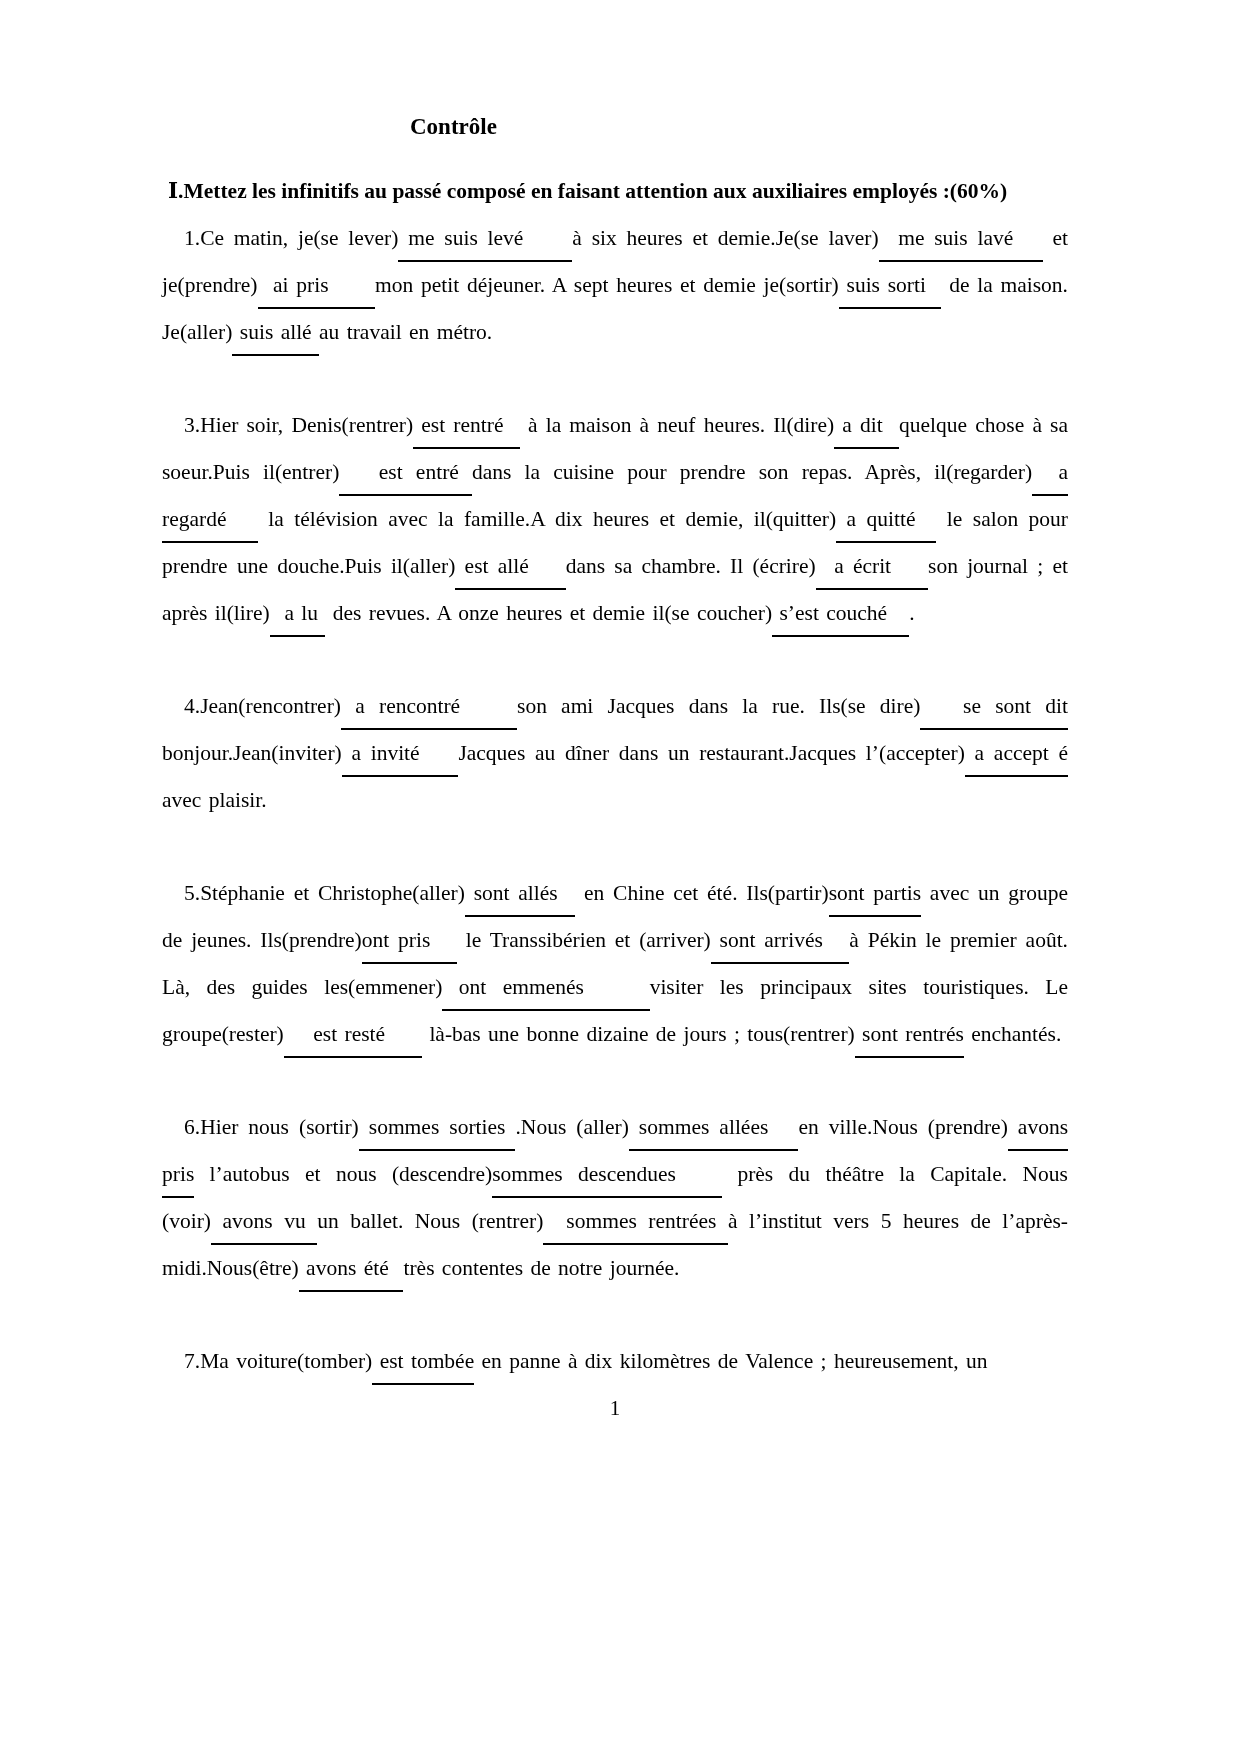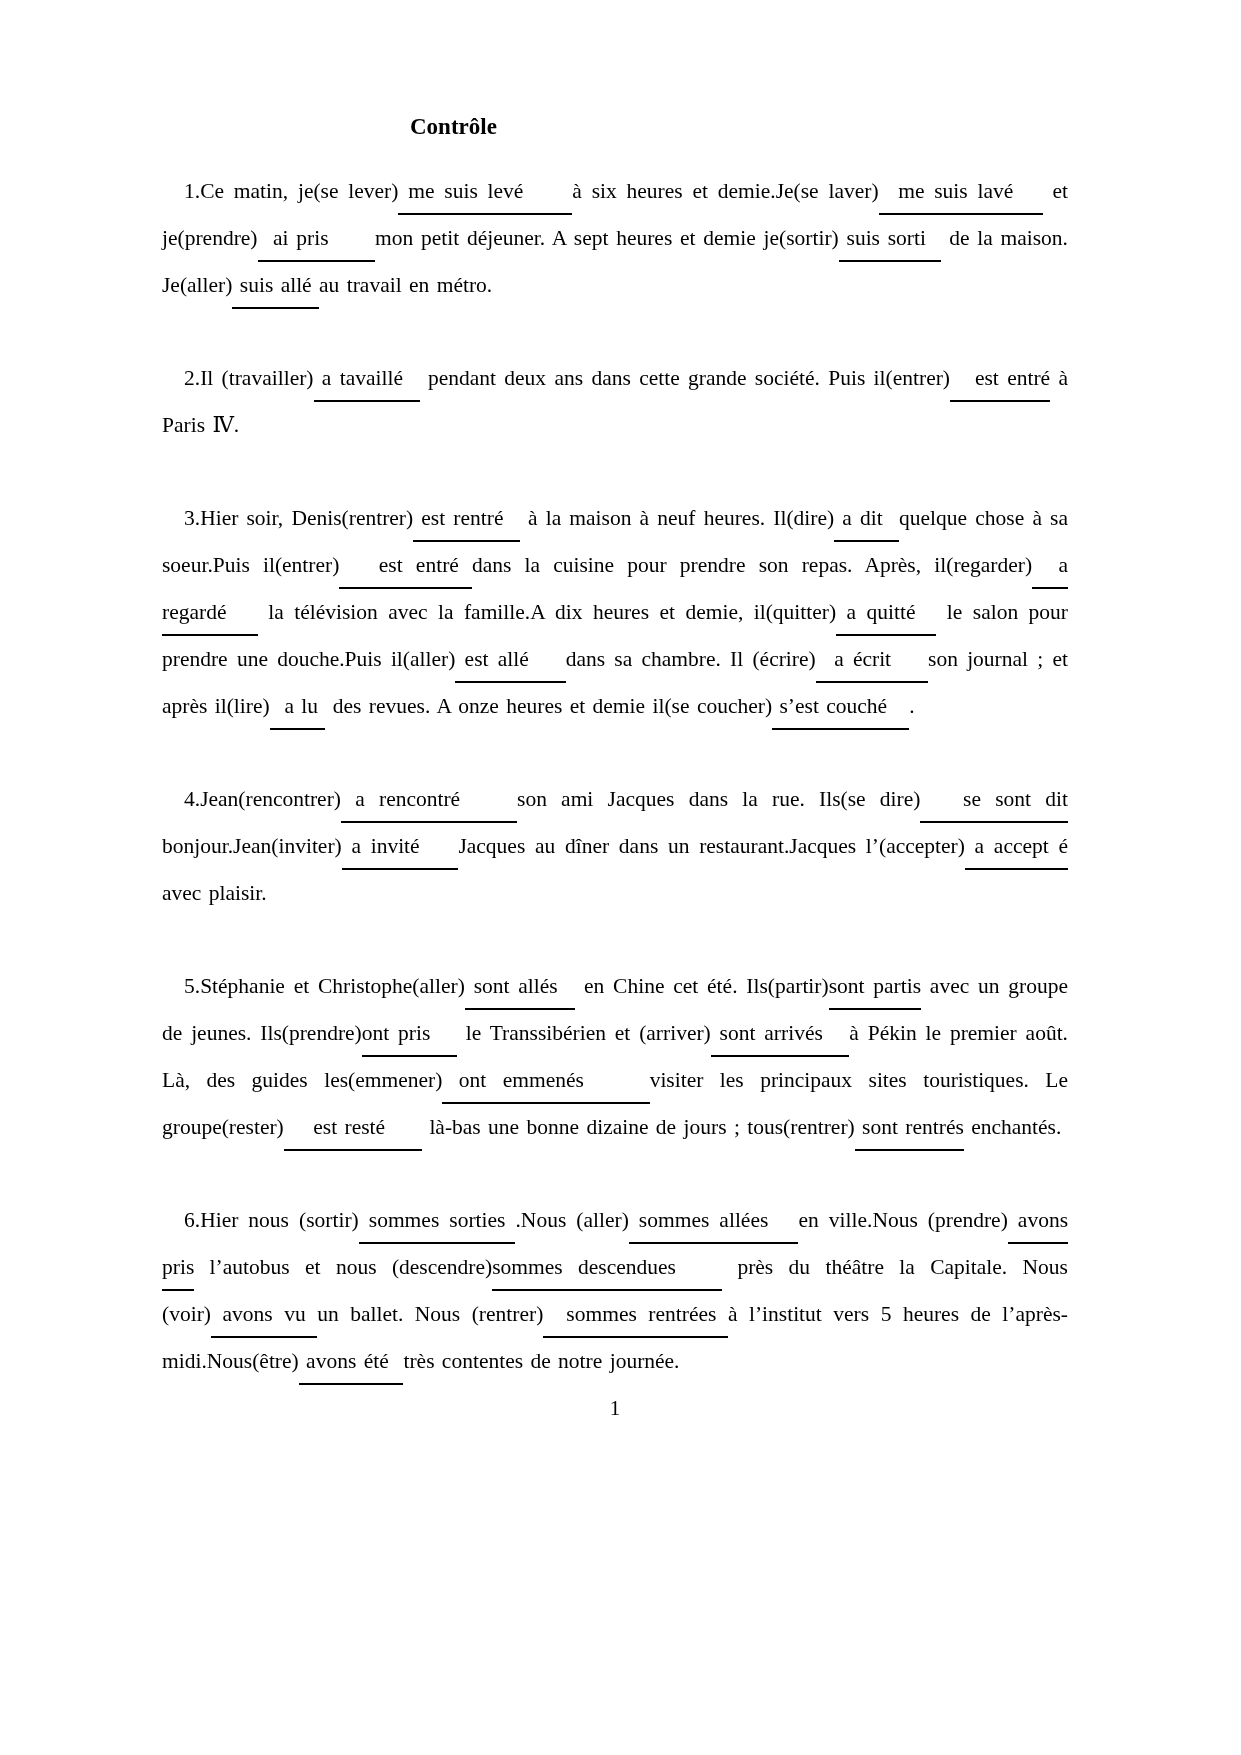--- a/index.html
+++ b/index.html
@@ -56,24 +56,25 @@
     text-align: center;
     margin: 0;
   }
 </style>
 </head>
 <body>
 
 <div class="page">
   <p class="doc-title">Contrôle</p>
 
+  <p class="section-heading">Ⅰ.Mettez les infinitifs au passé composé en faisant attention aux auxiliaires employés :(60%)</p>
 
   <div class="paragraphs">
       <p class="para"><span class="plain">1.Ce matin, je(se lever)</span><span class="blank">&nbsp;me suis levé&nbsp;&nbsp;&nbsp;&nbsp;&nbsp;</span><span class="plain">à six heures et demie.Je(se laver)</span><span class="blank">&nbsp;&nbsp;me suis lavé&nbsp;&nbsp;&nbsp;</span><span class="plain"> et je(prendre)</span><span class="blank">&nbsp;&nbsp;ai pris&nbsp;&nbsp;&nbsp;&nbsp;&nbsp;&nbsp;</span><span class="plain">mon petit déjeuner. A sept heures et demie je(sortir)</span><span class="blank">&nbsp;suis sorti&nbsp;&nbsp;</span><span class="plain"> de la maison. Je(aller)</span><span class="blank">&nbsp;suis allé&nbsp;</span><span class="plain">au travail en métro.</span></p>
-      <p class="para"><span class="plain">2.Il (travailler)</span><span class="blank">&nbsp;a tavaillé&nbsp;&nbsp;</span><span class="plain"> pendant deux ans dans cette grande société. Puis il(entrer)</span><span class="blank">&nbsp;&nbsp;&nbsp;est entré</span><span class="plain"> à Paris Ⅳ.</span></p>
       <p class="para"><span class="plain">3.Hier soir, Denis(rentrer)</span><span class="blank">&nbsp;est rentré&nbsp;&nbsp;</span><span class="plain"> à la maison à neuf heures. Il(dire)</span><span class="blank">&nbsp;a dit&nbsp;&nbsp;</span><span class="plain">quelque chose à sa soeur.Puis il(entrer)</span><span class="blank">&nbsp;&nbsp;&nbsp;est entré&nbsp;</span><span class="plain">dans la cuisine pour prendre son repas. Après, il(regarder)</span><span class="blank">&nbsp;&nbsp;a regardé&nbsp;&nbsp;&nbsp;</span><span class="plain"> la télévision avec la famille.A dix heures et demie, il(quitter)</span><span class="blank">&nbsp;a quitté&nbsp;&nbsp;</span><span class="plain"> le salon pour prendre une douche.Puis il(aller)</span><span class="blank">&nbsp;est allé&nbsp;&nbsp;&nbsp;&nbsp;</span><span class="plain">dans sa chambre. Il (écrire)</span><span class="blank">&nbsp;&nbsp;a écrit&nbsp;&nbsp;&nbsp;&nbsp;</span><span class="plain">son journal ; et après il(lire)</span><span class="blank">&nbsp;&nbsp;a lu&nbsp;</span><span class="plain"> des revues. A onze heures et demie il(se coucher)</span><span class="blank">&nbsp;s’est couché&nbsp;&nbsp;&nbsp;</span><span class="plain">.</span></p>
       <p class="para"><span class="plain">4.Jean(rencontrer)</span><span class="blank">&nbsp;a rencontré&nbsp;&nbsp;&nbsp;&nbsp;</span><span class="plain">son ami Jacques dans la rue. Ils(se dire)</span><span class="blank">&nbsp;&nbsp;&nbsp;se sont dit</span><span class="plain"> bonjour.Jean(inviter)</span><span class="blank">&nbsp;a invité&nbsp;&nbsp;&nbsp;&nbsp;</span><span class="plain">Jacques au dîner dans un restaurant.Jacques l’(accepter)</span><span class="blank">&nbsp;a accept é</span><span class="plain"> avec plaisir.</span></p>
       <p class="para"><span class="plain">5.Stéphanie et Christophe(aller)</span><span class="blank">&nbsp;sont allés&nbsp;&nbsp;</span><span class="plain"> en Chine cet été. Ils(partir)</span><span class="blank">sont partis</span><span class="plain"> avec un groupe de jeunes. Ils(prendre)</span><span class="blank">ont pris&nbsp;&nbsp;&nbsp;</span><span class="plain"> le Transsibérien et (arriver)</span><span class="blank">&nbsp;sont arrivés&nbsp;&nbsp;&nbsp;</span><span class="plain">à Pékin le premier août. Là, des guides les(emmener)</span><span class="blank">&nbsp;ont emmenés&nbsp;&nbsp;&nbsp;&nbsp;</span><span class="plain">visiter les principaux sites touristiques. Le groupe(rester)</span><span class="blank">&nbsp;&nbsp;&nbsp;&nbsp;est resté&nbsp;&nbsp;&nbsp;&nbsp;&nbsp;</span><span class="plain"> là-bas une bonne dizaine de jours ; tous(rentrer)</span><span class="blank">&nbsp;sont rentrés</span><span class="plain"> enchantés.</span></p>
       <p class="para"><span class="plain">6.Hier nous (sortir)</span><span class="blank">&nbsp;sommes sorties&nbsp;</span><span class="plain">.Nous (aller)</span><span class="blank">&nbsp;sommes allées&nbsp;&nbsp;&nbsp;</span><span class="plain">en ville.Nous (prendre)</span><span class="blank">&nbsp;avons pris</span><span class="plain"> l’autobus et nous (descendre)</span><span class="blank">sommes descendues&nbsp;&nbsp;&nbsp;</span><span class="plain"> près du théâtre la Capitale. Nous (voir)</span><span class="blank">&nbsp;avons vu&nbsp;</span><span class="plain">un ballet. Nous (rentrer)</span><span class="blank">&nbsp;&nbsp;sommes rentrées&nbsp;</span><span class="plain">à l’institut vers 5 heures de l’après-midi.Nous(être)</span><span class="blank">&nbsp;avons été&nbsp;&nbsp;</span><span class="plain">très contentes de notre journée.</span></p>
+      <p class="para"><span class="plain">7.Ma voiture(tomber)</span><span class="blank">&nbsp;est tombée</span><span class="plain"> en panne à dix kilomètres de Valence ; heureusement, un</span></p>
     </div>
 
   <p class="page-number">1</p>
 </div>
 
 </body></html>

